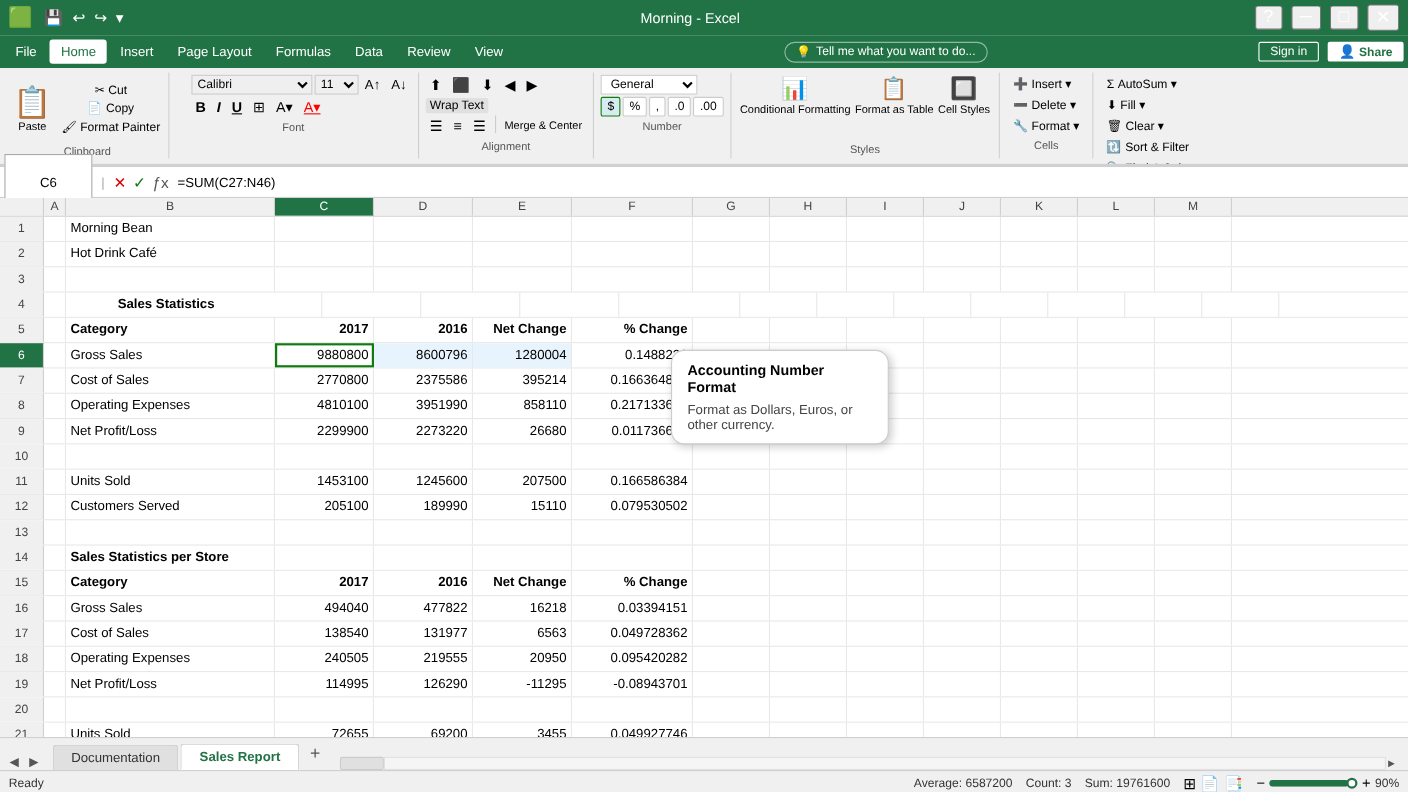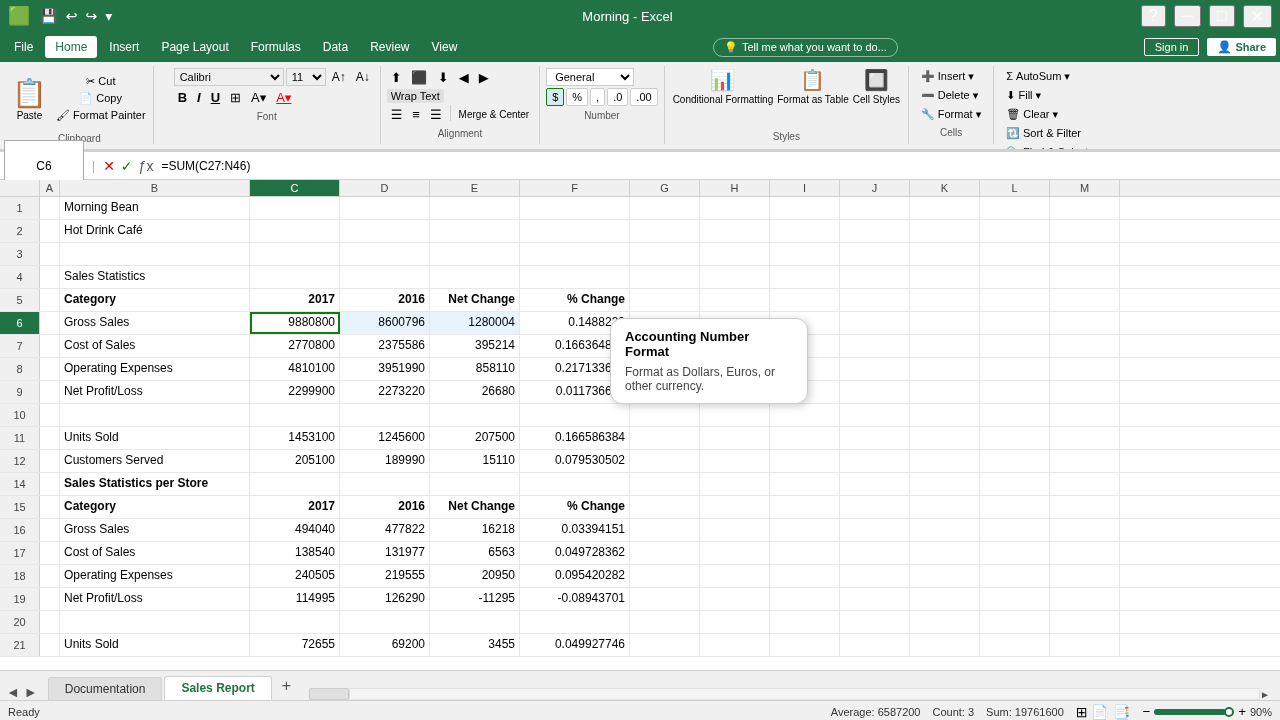--- a/index.html
+++ b/index.html
@@ -632,21 +632,21 @@
           <div class="cell cell-rest"></div>
           <div class="cell cell-rest"></div>
           <div class="cell cell-rest"></div>
           <div class="cell cell-rest"></div>
           <div class="cell cell-rest"></div>
           <div class="cell cell-rest"></div>
         </div>
         <div class="grid-row">
           <div class="row-num">4</div>
           <div class="cell cell-A"></div>
-          <div class="cell cell-B" style="font-weight: normal;">Sales Statistics</div>
+          <div class="cell cell-B" style="font-weight: bold; margin-left: 43px;">Sales Statistics</div>
           <div class="cell cell-C"></div>
           <div class="cell cell-D"></div>
           <div class="cell cell-E"></div>
           <div class="cell cell-F"></div>
           <div class="cell cell-rest"></div>
           <div class="cell cell-rest"></div>
           <div class="cell cell-rest"></div>
           <div class="cell cell-rest"></div>
           <div class="cell cell-rest"></div>
           <div class="cell cell-rest"></div>
@@ -765,20 +765,36 @@
           <div class="cell cell-rest"></div>
         </div>
         <div class="grid-row">
           <div class="row-num">12</div>
           <div class="cell cell-A"></div>
           <div class="cell cell-B">Customers Served</div>
           <div class="cell cell-C">205100</div>
           <div class="cell cell-D">189990</div>
           <div class="cell cell-E">15110</div>
           <div class="cell cell-F">0.079530502</div>
+          <div class="cell cell-rest"></div>
+          <div class="cell cell-rest"></div>
+          <div class="cell cell-rest"></div>
+          <div class="cell cell-rest"></div>
+          <div class="cell cell-rest"></div>
+          <div class="cell cell-rest"></div>
+          <div class="cell cell-rest"></div>
+        </div>
+        <div class="grid-row">
+          <div class="row-num">13</div>
+          <div class="cell cell-A"></div>
+          <div class="cell cell-B"></div>
+          <div class="cell cell-C"></div>
+          <div class="cell cell-D"></div>
+          <div class="cell cell-E"></div>
+          <div class="cell cell-F"></div>
           <div class="cell cell-rest"></div>
           <div class="cell cell-rest"></div>
           <div class="cell cell-rest"></div>
           <div class="cell cell-rest"></div>
           <div class="cell cell-rest"></div>
           <div class="cell cell-rest"></div>
           <div class="cell cell-rest"></div>
         </div>
         <div class="grid-row">
           <div class="row-num">14</div>

